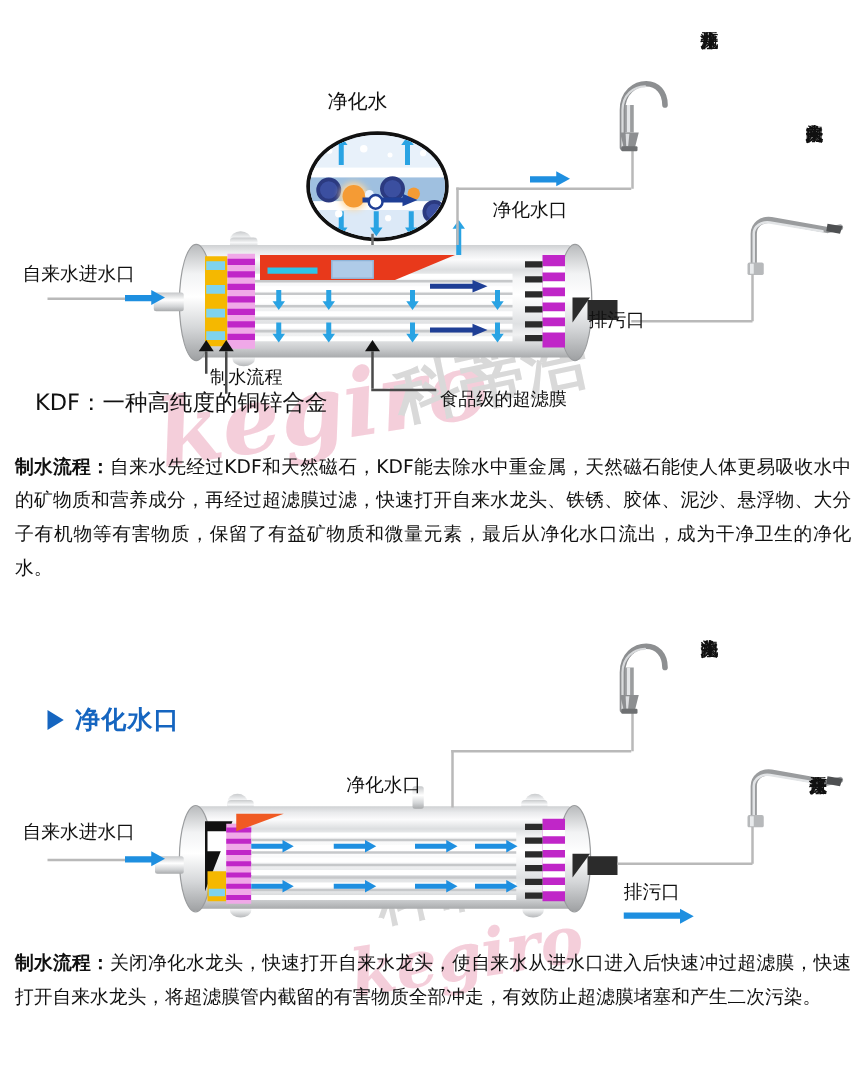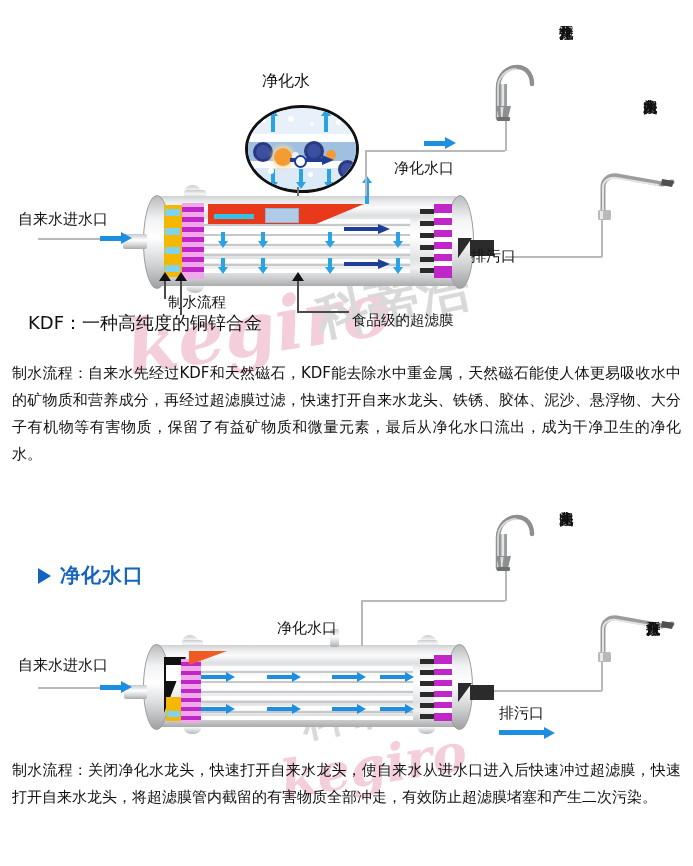--- a/index.html
+++ b/index.html
@@ -185,21 +185,21 @@
 
   
   .para{
     position:absolute;
     font-size:15px;
     line-height:27px;
     color:#111;
     text-align:justify;
     font-family:"DejaVu Sans","Liberation Sans",sans-serif;
   }
-  .para b{font-weight:normal;}
+  .para b{font-weight:bold;}
 </style>
 </head>
 <body>
 
 <div class="stage">
 
   <div class="wm-pink" style="left:125px;top:285px;font-size:74px;transform:rotate(-9deg);">kegiro</div>
   <div class="wm-pink" style="left:280px;top:735px;font-size:52px;transform:rotate(-9deg);">kegiro</div>
   <div class="wm-gray" style="left:315px;top:268px;font-size:52px;transform:rotate(-12deg);">科蒂浩</div>
   <div class="wm-gray" style="left:300px;top:680px;font-size:44px;transform:rotate(-12deg);">科蒂浩</div>

